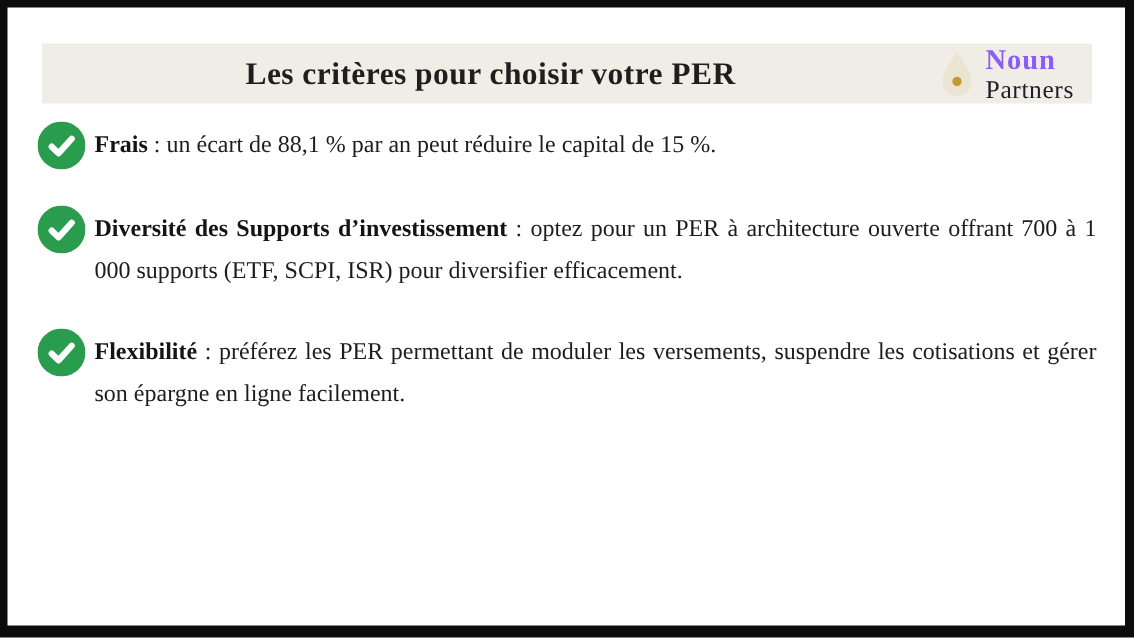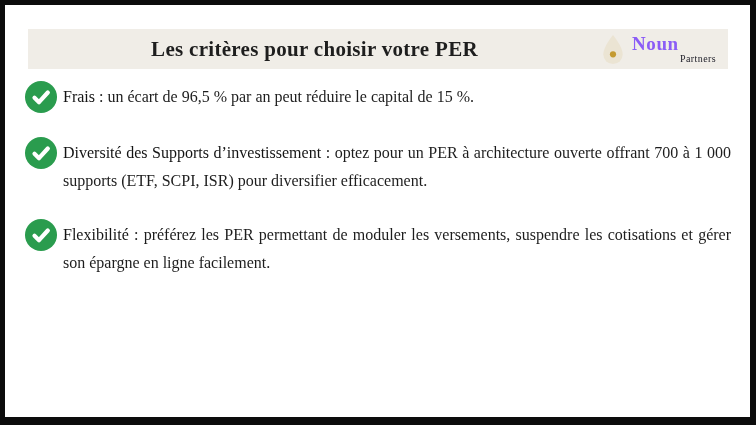--- a/index.html
+++ b/index.html
@@ -41,25 +41,24 @@
   .logo-text { line-height:1; }
   .logo-name {
     display:block;
     font-size:19px;
     font-weight:bold;
     color:#8b5cf6;
     letter-spacing:0.6px;
   }
   .logo-sub {
     display:block;
-    font-size:10px;
+    font-size:17px;
     color:#1d1d27;
     letter-spacing:0.4px;
     margin-top:1px;
-    margin-left:48px;
   }
 
   
   .content { margin:14px 19px 0 20px; }
   .item {
     display:flex;
     align-items:flex-start;
     margin-bottom:26px;
   }
   .check {
@@ -69,21 +68,21 @@
     margin-top:-2px;
   }
   .check svg { width:32px; height:32px; display:block; }
   .item-text {
     margin:0;
     font-size:16px;
     line-height:28px;
     color:#1d1d1d;
     text-align:justify;
   }
-  .item-text strong { font-weight:normal; color:#141414; }
+  .item-text strong { font-weight:bold; color:#141414; }
 </style>
 </head>
 <body>
 
 <div class="header" style="background: rgb(240, 237, 231);">
   <div class="title">Les critères pour choisir votre PER</div>
   <div class="logo">
     <span class="logo-drop">
       <svg viewBox="0 0 24 32" xmlns="http://www.w3.org/2000/svg">
         <path d="M12 1 C12 1 22 13 22 21 A10 10 0 1 1 2 21 C2 13 12 1 12 1 Z" fill="#ebe4d3"></path>
@@ -99,21 +98,21 @@
 
 <div class="content">
 
   <div class="item">
     <span class="check">
       <svg viewBox="0 0 32 32" xmlns="http://www.w3.org/2000/svg">
         <circle cx="16" cy="16" r="16" fill="#2a9c4e"></circle>
         <path d="M9.5 16.8 L14 21.2 L22.8 11.5" fill="none" stroke="#ffffff" stroke-width="4.2" stroke-linecap="round" stroke-linejoin="round"></path>
       </svg>
     </span>
-    <p class="item-text"><strong>Frais</strong><span> : un écart de 96,5 % par an peut réduire le capital de 15 %.</span></p>
+    <p class="item-text"><strong>Frais</strong><span> : un écart de 88,1 % par an peut réduire le capital de 15 %.</span></p>
   </div>
 
 
   <div class="item">
     <span class="check">
       <svg viewBox="0 0 32 32" xmlns="http://www.w3.org/2000/svg">
         <circle cx="16" cy="16" r="16" fill="#2a9c4e"></circle>
         <path d="M9.5 16.8 L14 21.2 L22.8 11.5" fill="none" stroke="#ffffff" stroke-width="4.2" stroke-linecap="round" stroke-linejoin="round"></path>
       </svg>
     </span>

